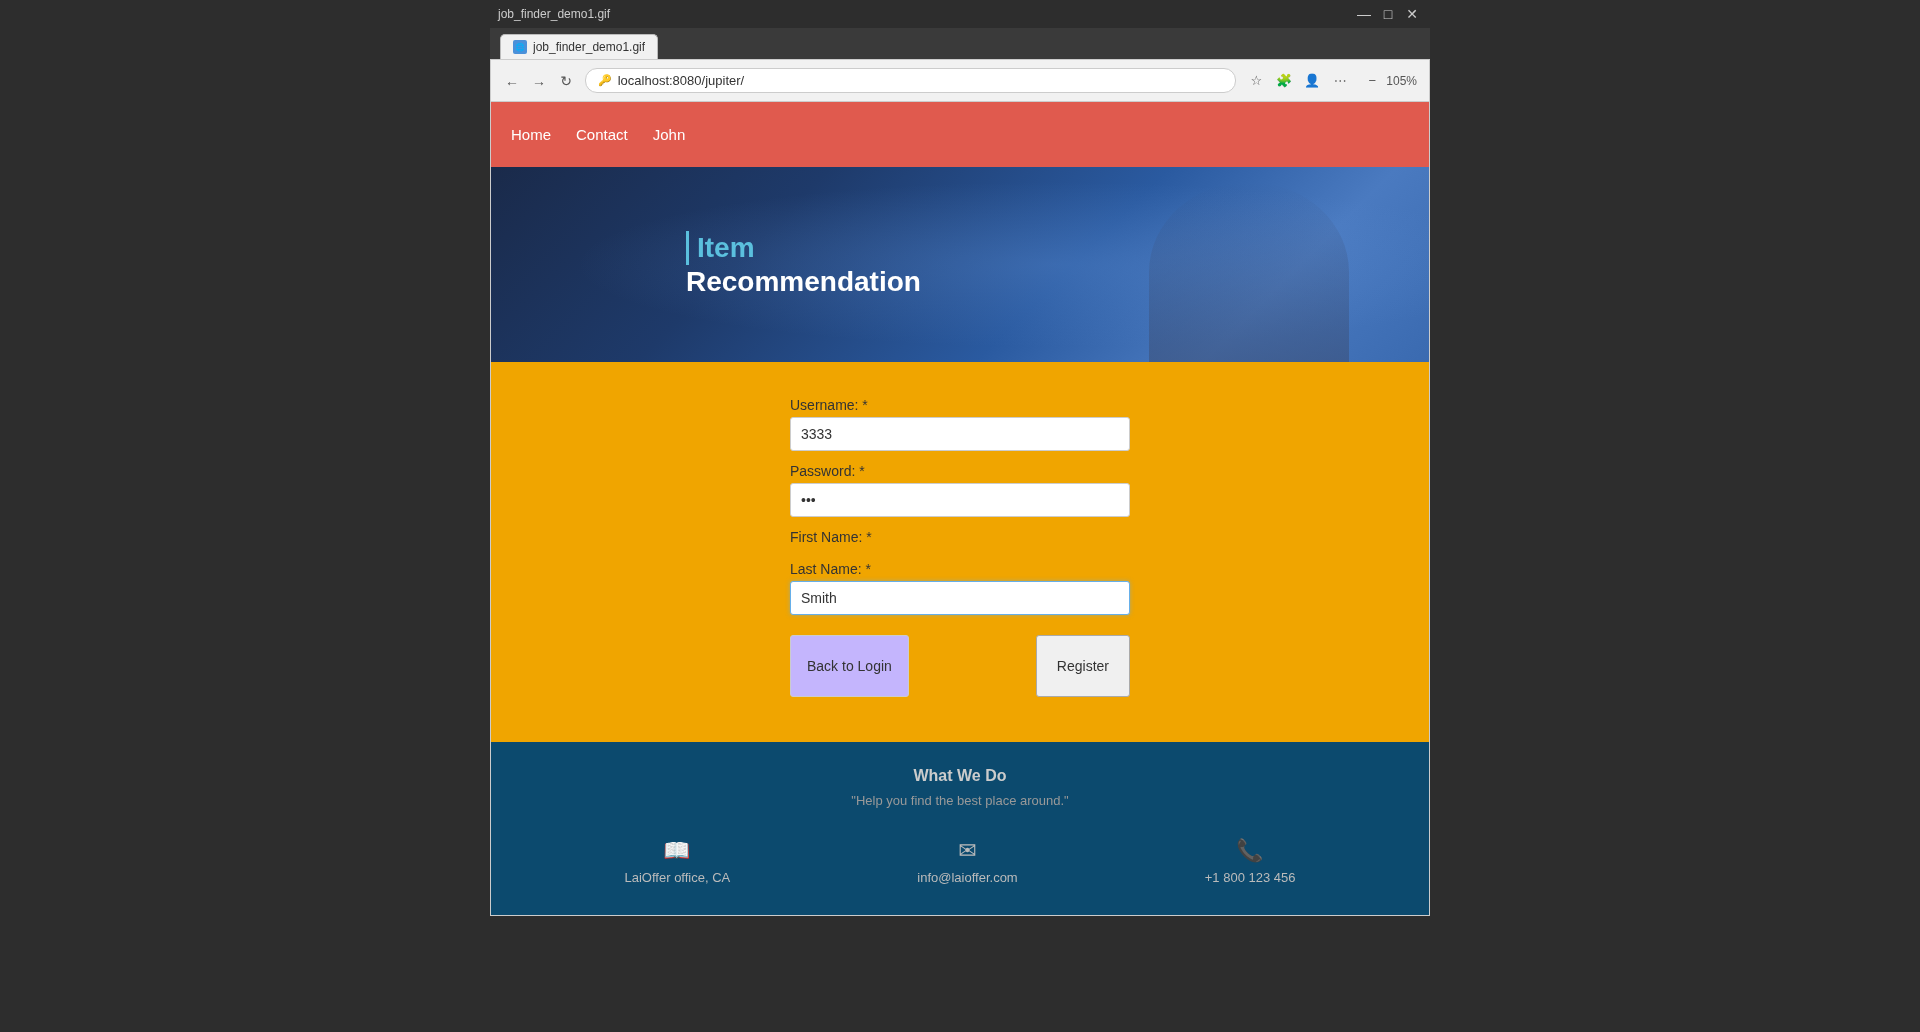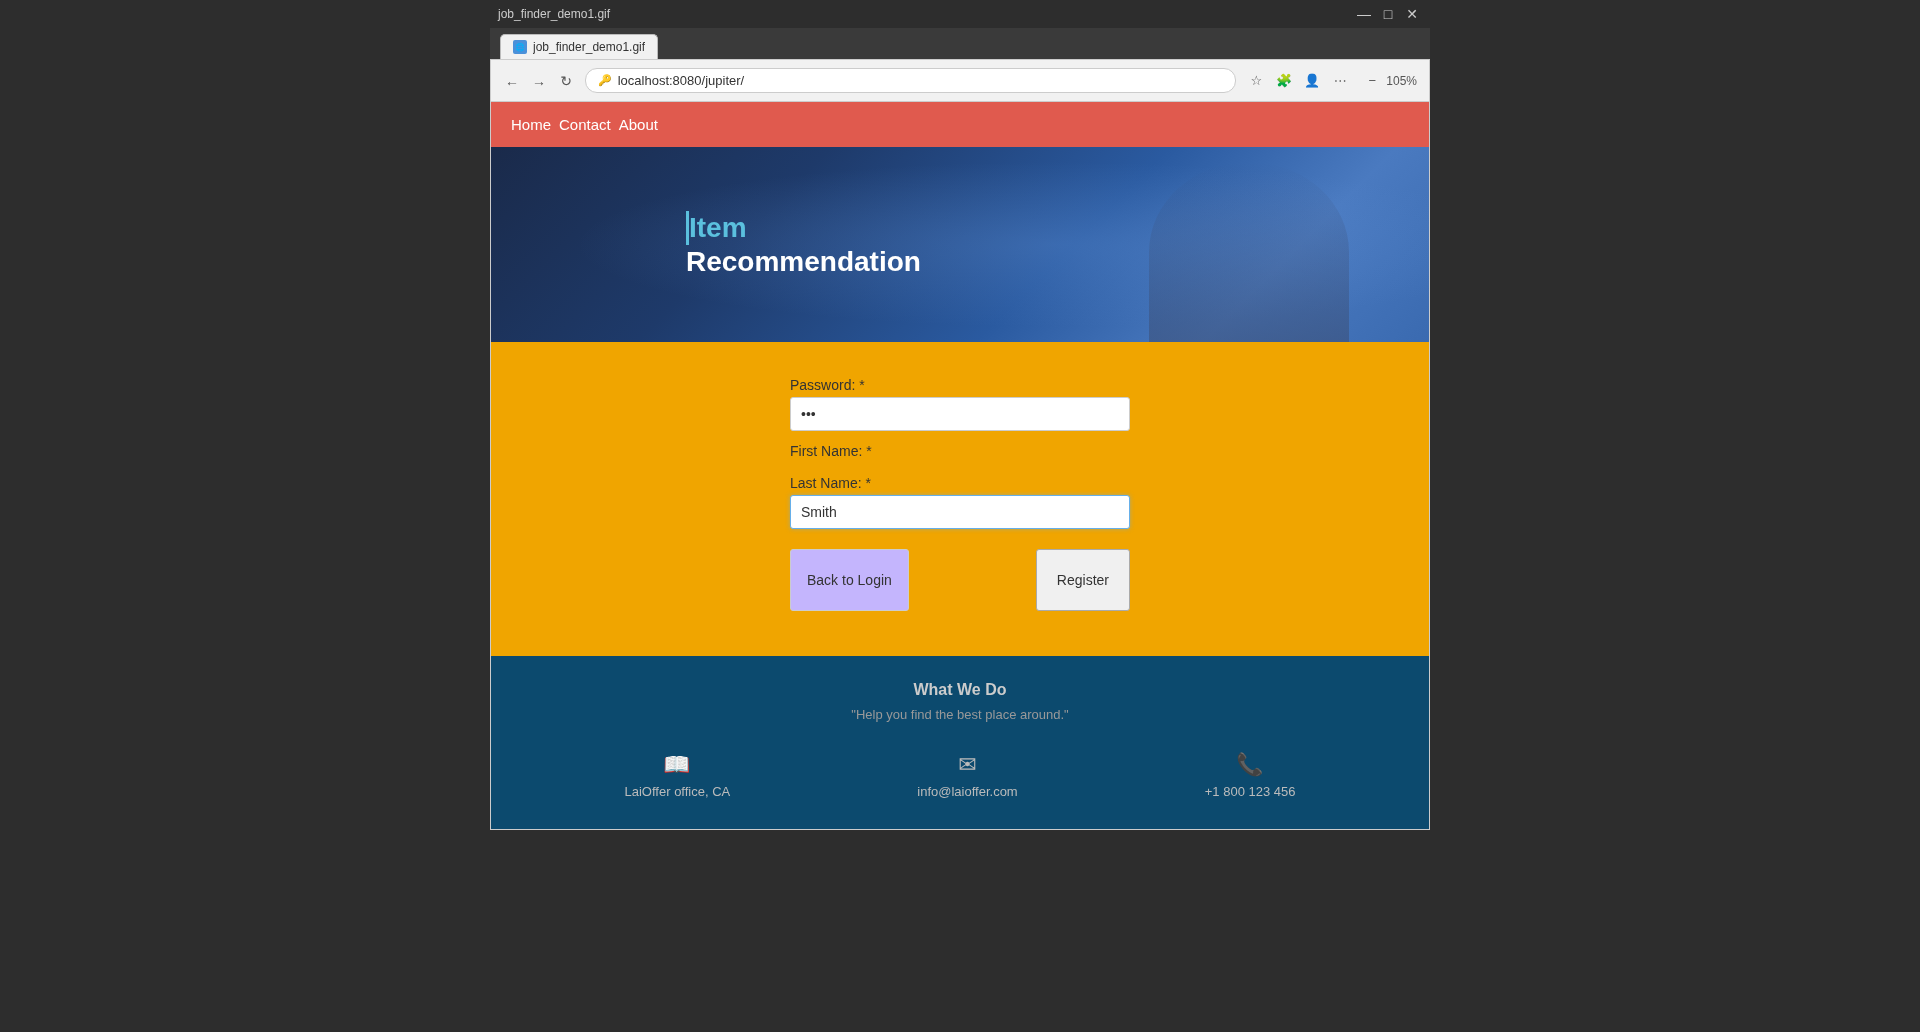--- a/index.html
+++ b/index.html
@@ -81,23 +81,23 @@
     
     .website-content {
       width: 940px;
       background: white;
       border: 1px solid #ccc;
     }
 
     
     .nav-bar {
       background-color: #e05a4e;
-      padding: 14px 20px;
-      display: flex;
-      gap: 8px;
+      padding: 24px 20px;
+      display: flex;
+      gap: 25px;
       align-items: center;
     }
 
     .nav-item {
       color: white;
       font-size: 15px;
       cursor: pointer;
       text-decoration: none;
     }
 
@@ -122,20 +122,21 @@
     .hero-title {
       position: relative;
       z-index: 1;
     }
 
     .hero-title .item-text {
       color: #5bc0de;
       font-size: 28px;
       font-weight: bold;
       border-left: 3px solid #5bc0de;
+      padding-left: 8px;
       display: block;
       line-height: 1.2;
     }
 
     .hero-title .recommendation-text {
       color: white;
       font-size: 28px;
       font-weight: bold;
       display: block;
       line-height: 1.2;
@@ -345,34 +346,40 @@
       <button class="action-btn">−</button>
       <span style="font-size:12px; color:#555; margin:0 2px;">105%</span>
     </div>
   </div>
 
   <div class="website-content">
 
     <div class="nav-bar">
       <a class="nav-item">Home</a>
       <a class="nav-item">Contact</a>
-      <a class="nav-item">About</a>
+      <a class="nav-item">John</a>
     </div>
 
     <div class="hero-section">
 
       <div style="position:absolute; right:80px; bottom:0; width:200px; height:180px; background: linear-gradient(to top, rgba(60,80,120,0.6), transparent); border-radius:50% 50% 0 0;"></div>
       <div class="hero-title">
         <span class="item-text">Item</span>
         <span class="recommendation-text">Recommendation</span>
       </div>
     </div>
 
     <div class="register-section">
 
+      <div class="form-group">
+        <label class="form-label">
+          <span>Username: *</span>
+        </label>
+        <input type="text" class="form-input" value="3333" style="">
+      </div>
 
       <div class="form-group">
         <label class="form-label">
           <span>Password: *</span>
         </label>
         <input type="password" class="form-input" value="•••" style="">
       </div>
 
       <div class="form-group">
         <label class="form-label">

